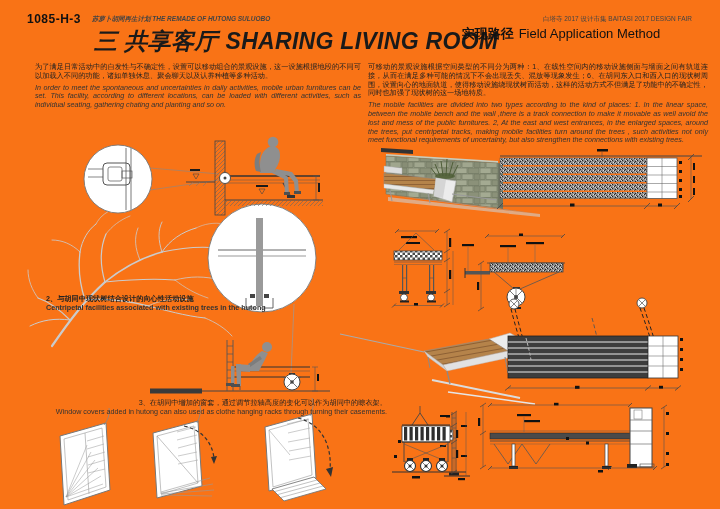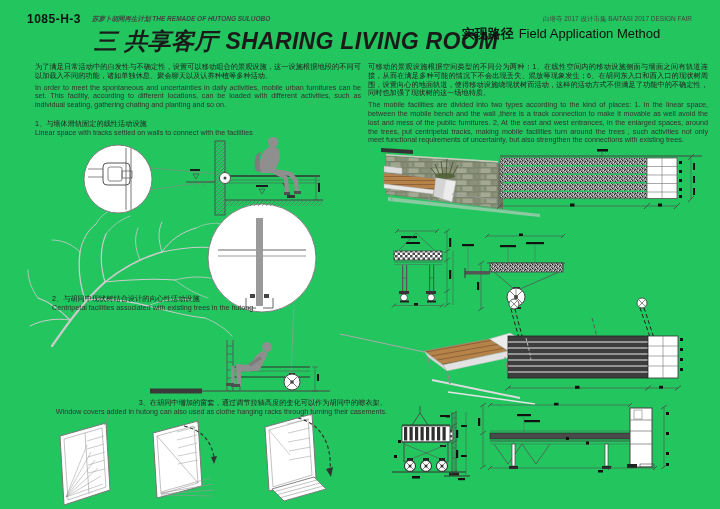--- a/index.html
+++ b/index.html
@@ -1,29 +1,29 @@
 <!DOCTYPE html>
 <html><head>
 <meta charset="utf-8">
 <style>
   html,body{margin:0;padding:0;background:#e9e9e9;}
-  #board{position:relative;width:720px;height:509px;background:#22c55e;overflow:hidden;
+  #board{position:relative;width:720px;height:509px;background:#f97316;overflow:hidden;
          font-family:"Liberation Sans",sans-serif;color:#222;}
   .abs{position:absolute;}
   svg{position:absolute;left:0;top:0;}
   .hdr-code{font-size:12px;font-weight:bold;letter-spacing:.5px;color:#111;}
   .hdr-series{font-size:6.5px;font-style:italic;font-weight:bold;color:#444;white-space:nowrap;}
   .hdr-title{font-size:23px;font-weight:bold;font-style:italic;color:#1a1a1a;white-space:nowrap;letter-spacing:.3px;}
   .hdr-title .en{margin-left:8px;}
   .hdr-title .num{margin-right:7px;}
   .hdr-right-small{font-size:6.5px;color:#444;text-align:right;white-space:nowrap;}
   .hdr-right-title{font-size:13px;color:#111;text-align:center;white-space:nowrap;}
   .hdr-right-title .zh{font-weight:bold;margin-right:5px;}
   .para{font-size:7.2px;line-height:8.8px;text-align:justify;color:#222;}
-  .para .en-p{display:block;margin-top:3px;color:#333;}
+  .para .en-p{display:block;margin-top:3px;color:#333;font-style:italic;}
   .seclab{font-size:7.2px;line-height:9px;color:#222;}
   .seclab .en-p{display:block;color:#333;}
 </style>
 </head>
 <body>
 
 <div id="board">
 
   <svg width="720" height="509" viewBox="0 0 720 509">
     <defs>
@@ -566,26 +566,22 @@
   <div class="abs para" style="left:35px;top:63px;width:326px;">
     <span>为了满足日常活动中的自发性与不确定性，设置可以移动组合的景观设施，这一设施根据地段的不同可以加载入不同的功能，诸如单独休息、聚会聊天以及认养种植等多种活动。</span>
     <span class="en-p">In order to meet the spontaneous and uncertainties in daily activities, mobile urban furnitures can be set. This facility, according to different locations, can be loaded with different activities, such as individual seating, gathering chating and planting and so on.</span>
   </div>
 
   <div class="abs para" style="left:368px;top:63px;width:340px;">
     <span>可移动的景观设施根据空间类型的不同分为两种：1、在线性空间内的移动设施侧面与墙面之间有轨道连接，从而在满足多种可能的情况下不会出现丢失、混放等现象发生；6、在胡同东入口和西入口的现状树周围，设置向心的地面轨道，使得移动设施绕现状树而活动，这样的活动方式不但满足了功能中的不确定性，同时也加强了现状树的这一场地特质。</span>
     <span class="en-p">The mobile facilities are divided into two types according to the kind of places: 1. In the linear space, between the mobile bench and the wall ,there is a track connection to make it movable as well avoid the lost and mess of the public furnitures.  2, At the east and west entrances, in the enlarged spaces, around the trees, put centripetal tracks, making mobile facilities turn around the trees , such activities not only meet functional requirements of uncertainty, but also strengthen the connections with existing trees.</span>
   </div>
 
-  <div class="abs seclab" style="left:35px;top:119px;width:330px;">
-    <span>1、与墙体滑轨固定的线性活动设施</span>
-    <span class="en-p">Linear space with tracks settled on walls to connect with the facilities</span>
-  </div>
-
-  <div class="abs seclab" style="left:52px;top:294px;width:300px;">
+
+  <div class="abs seclab" style="left:46px;top:294px;width:300px;font-weight:bold;">
     <span>2、与胡同中现状树结合设计的向心性活动设施</span>
     <span class="en-p">Centripetal facilities associated with existing trees in the hutong</span>
   </div>
 
   <div class="abs seclab" style="left:35px;top:398px;width:352px;text-align:right;">
     <span>3、在胡同中增加的窗套，通过调节拉轴高度的变化可以作为胡同中的晾衣架。</span>
     <span class="en-p">Window covers added in hutong can also used as clothe hanging racks through turning their casements.</span>
   </div>
 
 </div>

